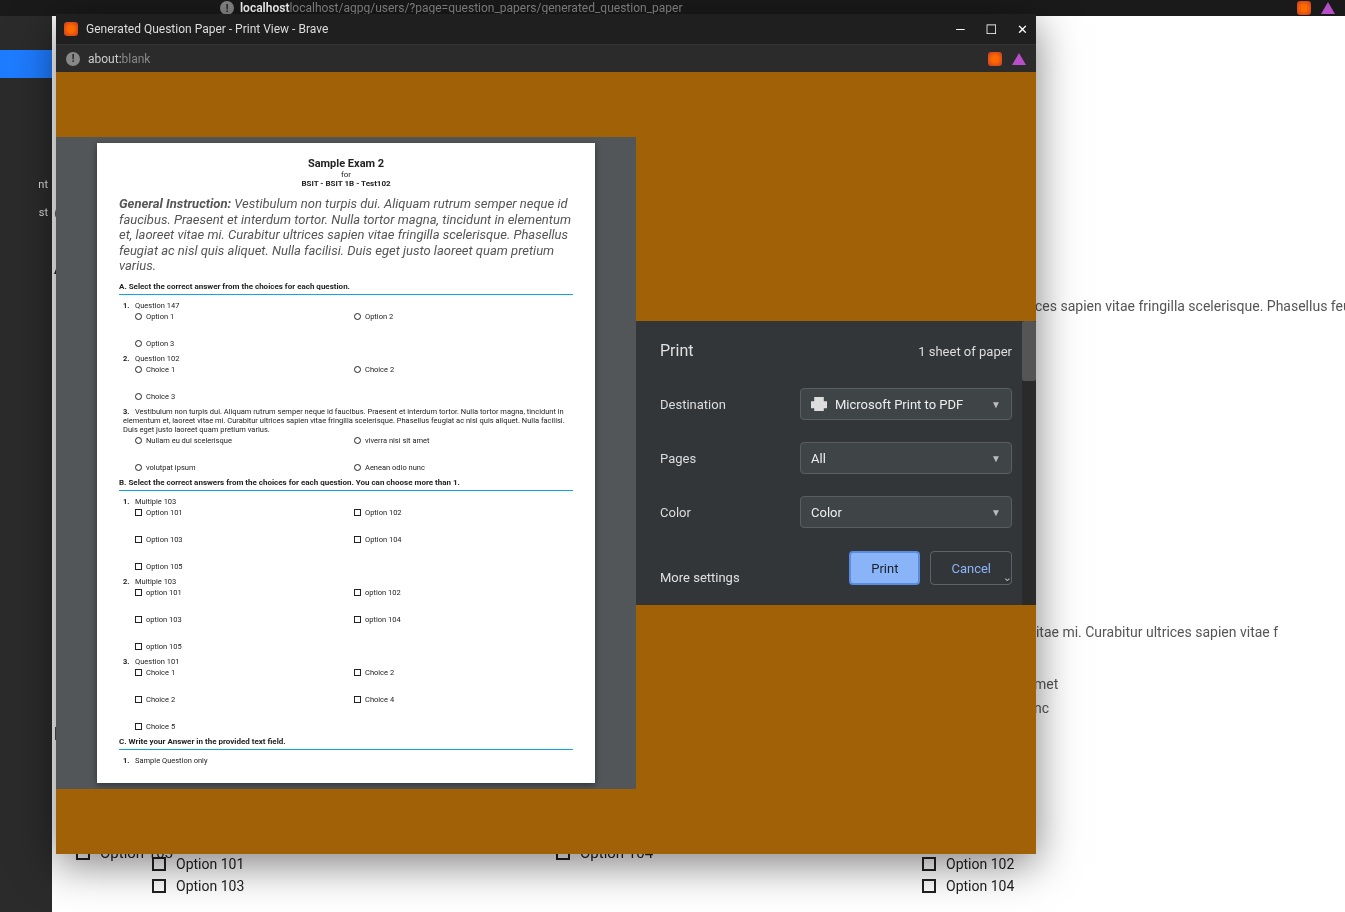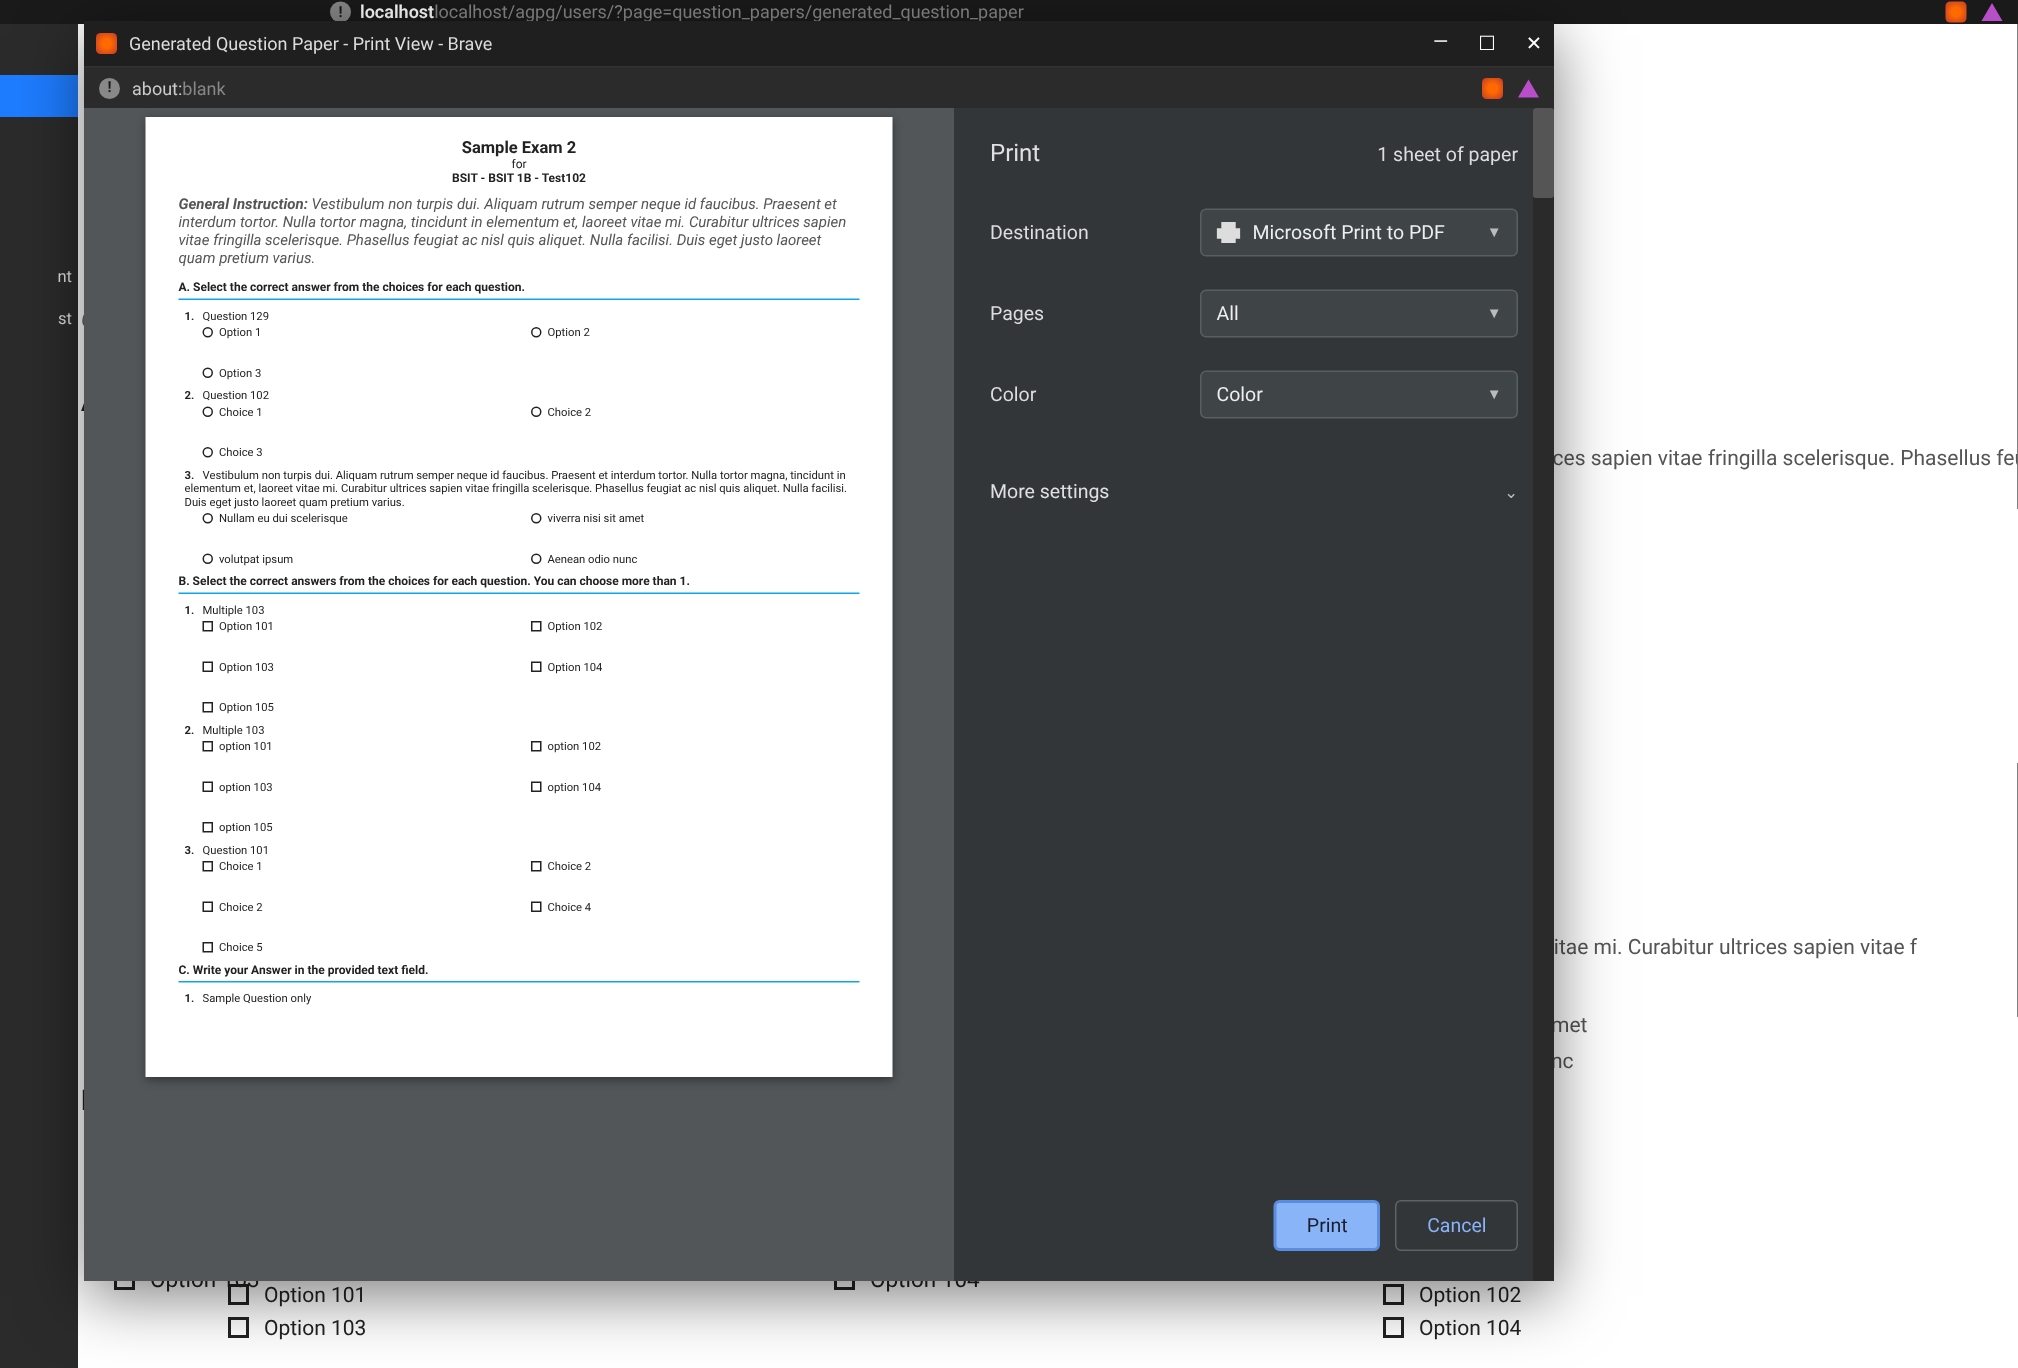--- a/index.html
+++ b/index.html
@@ -141,22 +141,23 @@
   font-size: 12px;
   border-top: 1px solid #333;
 }
 .brave-addressbar .addr { flex: 1; }
 .brave-addressbar .pale { color: #888; }
 .brave-addressbar .right-icons { display: flex; gap: 10px; align-items: center; }
 
 .print-body {
   flex: 1;
   display: flex;
-  background: #a21caf;
+  background: #a16207;
   position: relative;
+  align-items: center;
 }
 .preview-col {
   flex: 1;
   background: #525659;
   display: flex;
   justify-content: center;
   padding: 6px 20px 6px 20px;
   overflow: hidden;
 }
 .paper {
@@ -165,21 +166,21 @@
   background: #fff;
   box-shadow: 0 2px 6px rgba(0,0,0,.4);
   padding: 14px 22px;
   font-size: 8px;
   color: #222;
   overflow: hidden;
 }
 .paper h1 { text-align: center; font-size: 11px; font-weight: 700; }
 .paper .sub { text-align: center; font-size: 8px; }
 .paper .sub2 { text-align: center; font-size: 8px; font-weight: 700; margin-bottom: 8px;}
-.paper .instr { font-size: 10px; font-style: italic; color: #555; line-height: 1.2; margin-bottom: 8px;}
+.paper .instr { font-size: 13px; font-style: italic; color: #555; line-height: 1.2; margin-bottom: 8px;}
 .paper .sec { font-weight: 700; font-size: 8px; border-bottom: 1px solid #0ea5e9; padding-bottom: 3px; margin-top: 6px; margin-bottom: 6px;}
 .paper .q { margin: 4px 0 2px 4px; font-size: 7.5px; }
 .paper .q .num { display:inline-block; width: 12px; font-weight: 700;}
 .paper .optgrid { display: grid; grid-template-columns: 1fr 1fr; margin: 2px 0 6px 16px; font-size: 7.5px; row-gap: 18px;}
 .paper .rad2 { display:inline-block; width:7px; height:7px; border:1.2px solid #222; border-radius:50%; margin-right:4px; vertical-align:-1px;}
 .paper .cb2 { display:inline-block; width:7px; height:7px; border:1.2px solid #222; margin-right:4px; vertical-align:-1px;}
 
 
 .settings-col {
   width: 400px;
@@ -363,21 +364,21 @@
   <div class="print-body">
 
     <div class="preview-col">
       <div class="paper">
         <h1>Sample Exam 2</h1>
         <div class="sub">for</div>
         <div class="sub2">BSIT - BSIT 1B - Test102</div>
         <div class="instr"><b>General Instruction:</b><span> Vestibulum non turpis dui. Aliquam rutrum semper neque id faucibus. Praesent et interdum tortor. Nulla tortor magna, tincidunt in elementum et, laoreet vitae mi. Curabitur ultrices sapien vitae fringilla scelerisque. Phasellus feugiat ac nisl quis aliquet. Nulla facilisi. Duis eget justo laoreet quam pretium varius.</span></div>
 
         <div class="sec">A. Select the correct answer from the choices for each question.</div>
-        <div class="q"><span class="num">1.</span><span>Question 129</span></div>
+        <div class="q"><span class="num">1.</span><span>Question 147</span></div>
         <div class="optgrid">
           <div><span class="rad2"></span><span>Option 1</span></div>
           <div><span class="rad2"></span><span>Option 2</span></div>
           <div><span class="rad2"></span><span>Option 3</span></div>
         </div>
         <div class="q"><span class="num">2.</span><span>Question 102</span></div>
         <div class="optgrid">
           <div><span class="rad2"></span><span>Choice 1</span></div>
           <div><span class="rad2"></span><span>Choice 2</span></div>
           <div><span class="rad2"></span><span>Choice 3</span></div>

